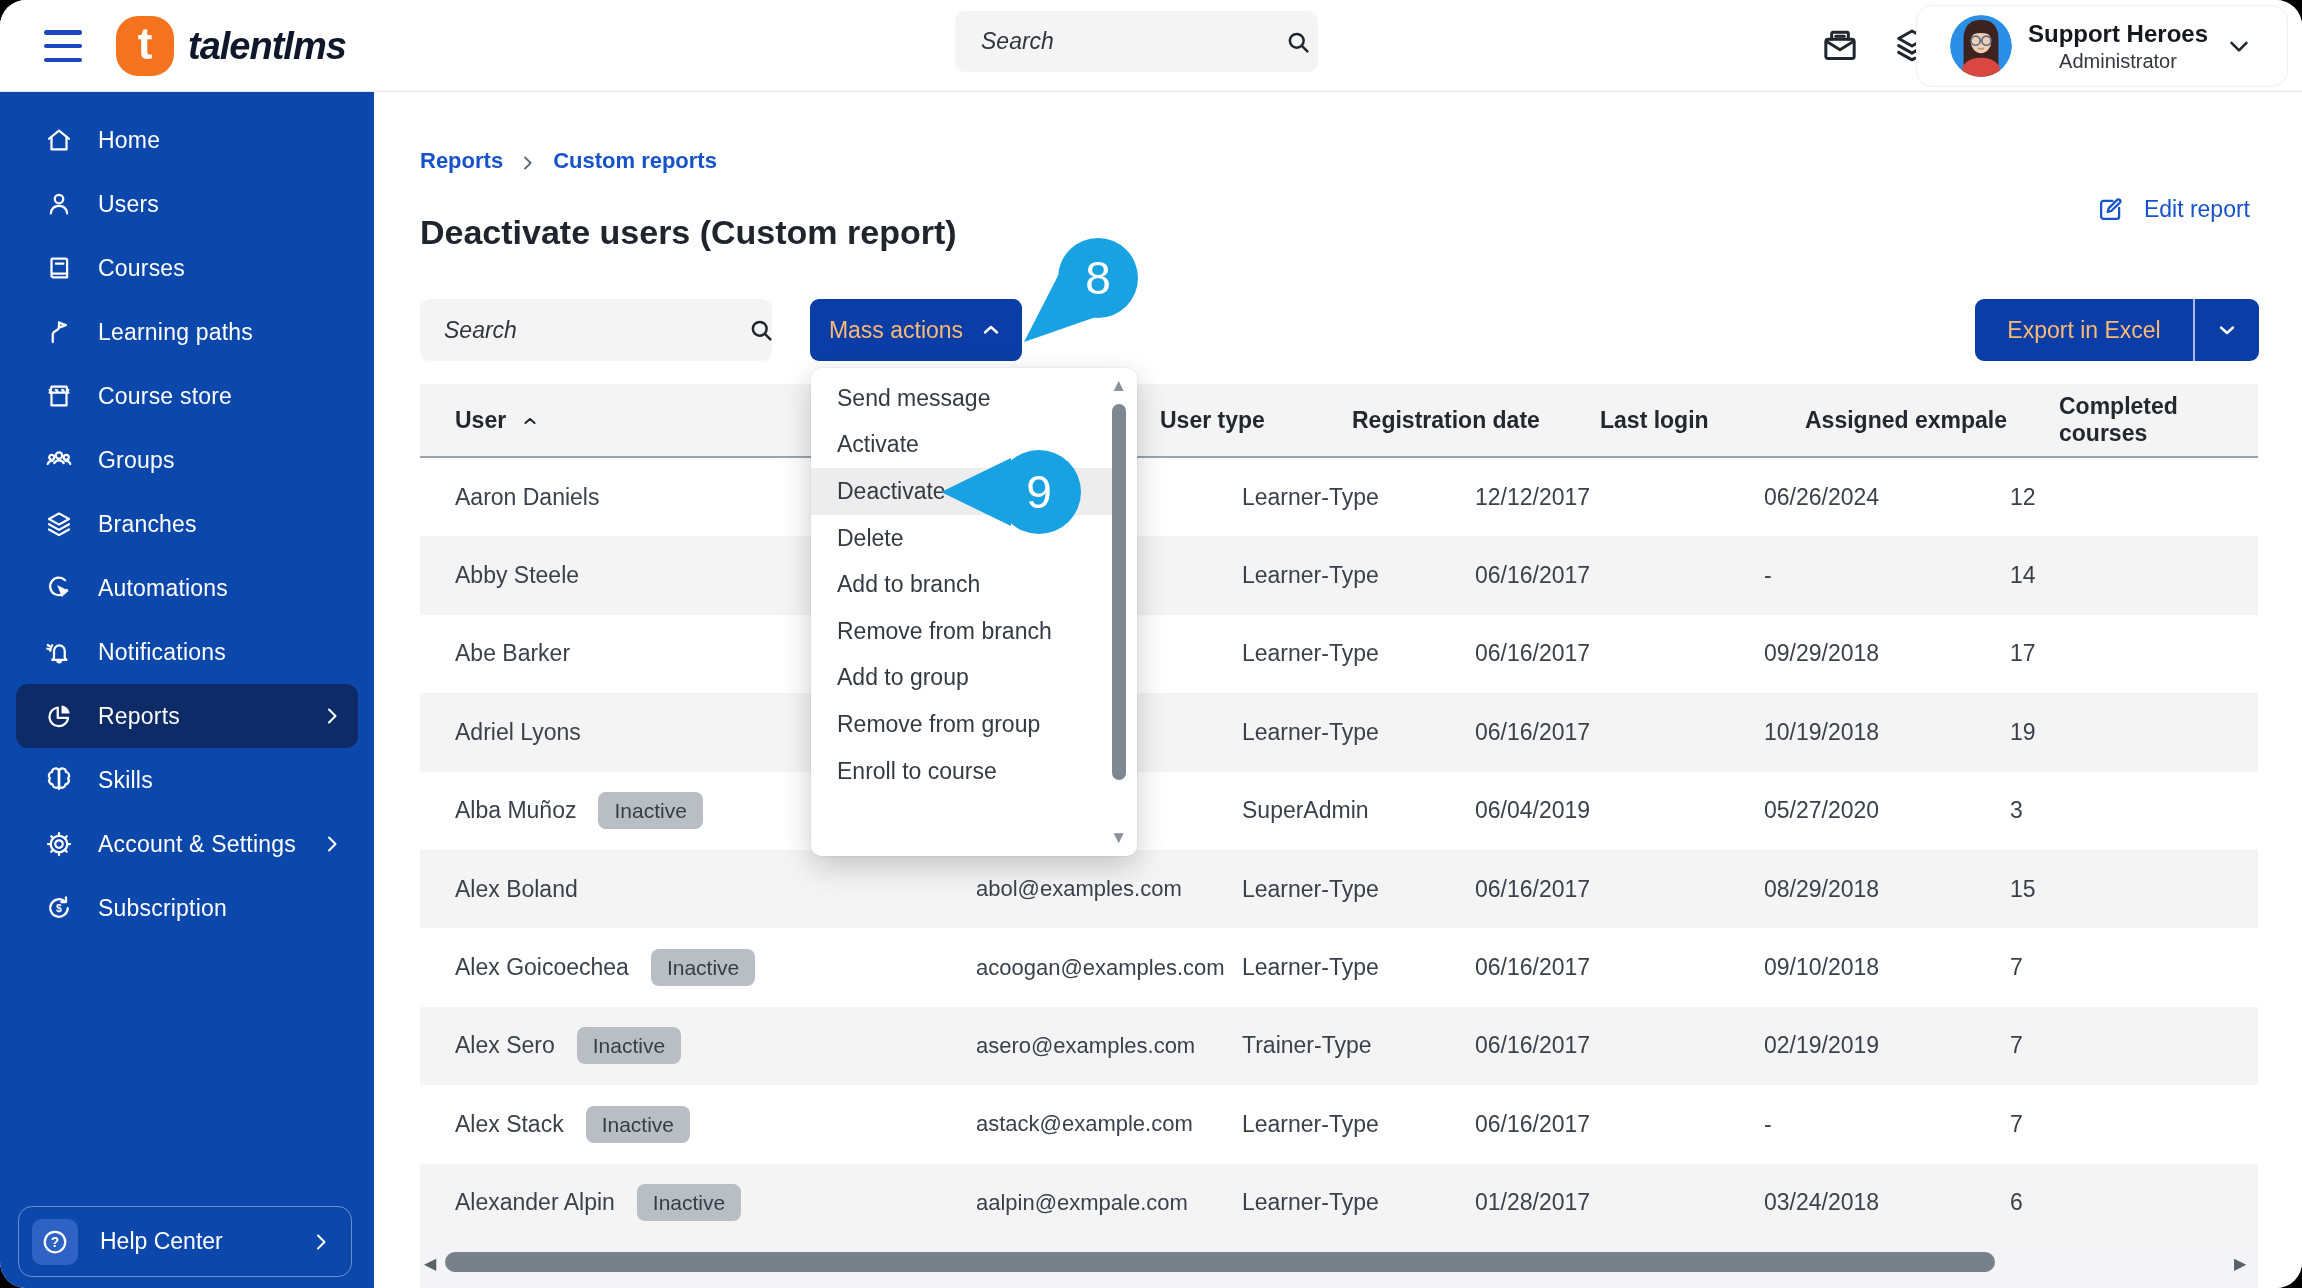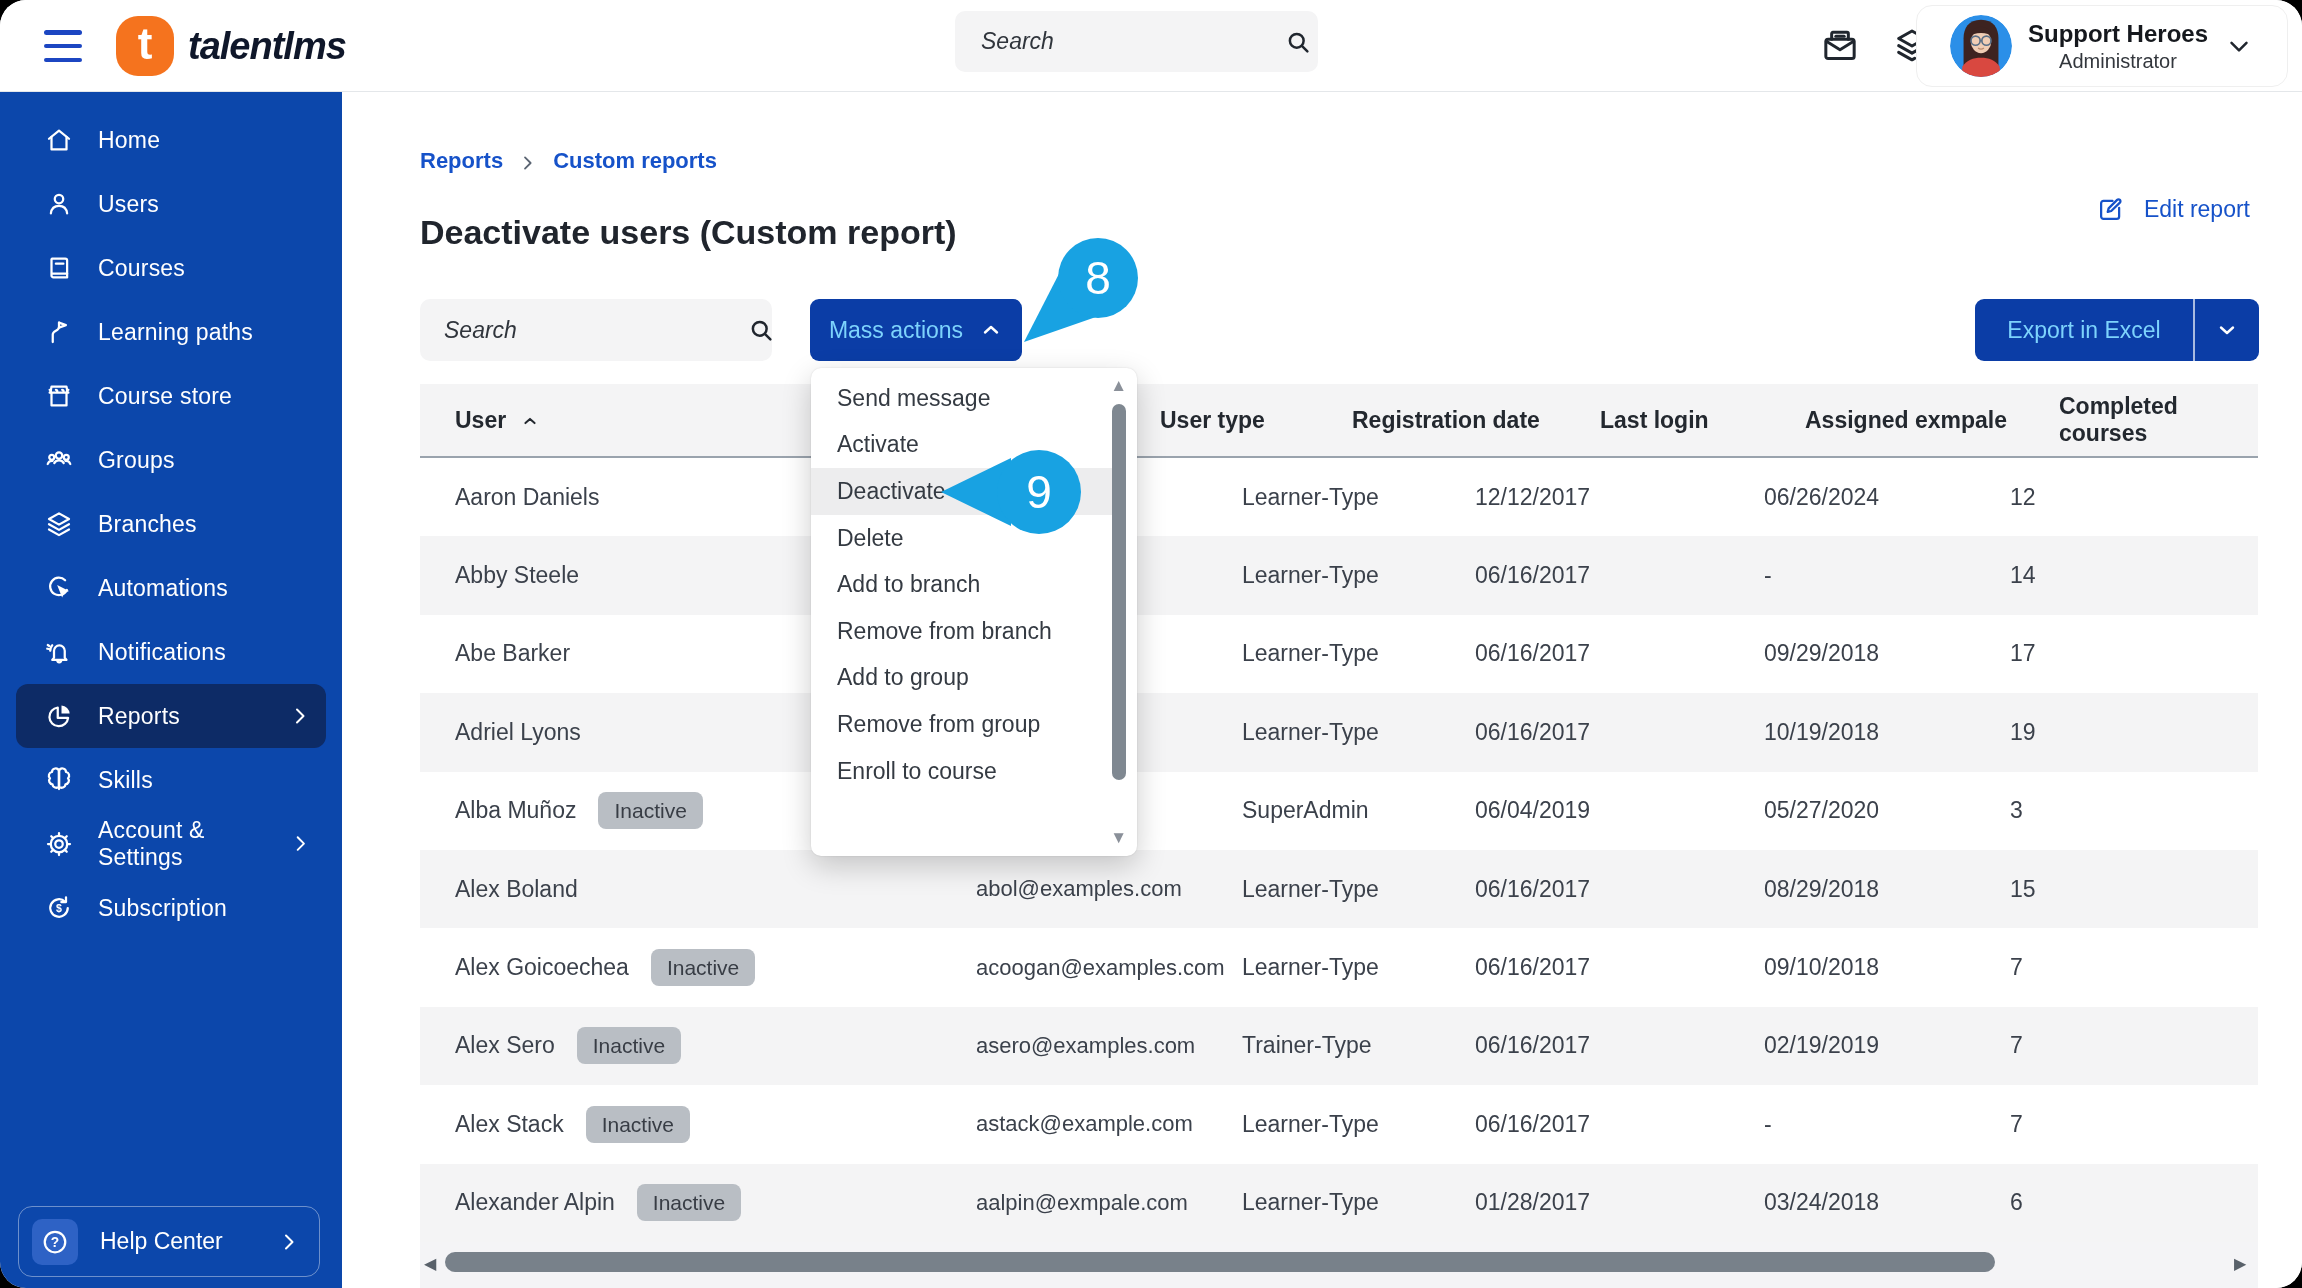--- a/index.html
+++ b/index.html
@@ -18,21 +18,21 @@
   .top-search input::placeholder{color:#30353c;font-style:italic;}
   .tb-icon{position:absolute;top:26px;width:40px;height:40px;color:#20262e;cursor:pointer;}
   .tb-icon svg{width:40px;height:40px;}
   .user-card{position:absolute;right:14px;top:5px;height:82px;display:flex;align-items:center;gap:16px;padding:0 33px;border:1px solid #efefef;border-radius:16px;background:#fff;cursor:pointer;}
   .avatar{width:62px;height:62px;border-radius:50%;overflow:hidden;flex:none;}
   .user-name{font-size:24px;font-weight:bold;color:#15181d;line-height:1.25;}
   .user-role{font-size:20px;color:#33373d;line-height:1.2;text-align:center;}
   .user-chevron{width:30px;height:30px;color:#20262e;}
 
   
-  .sidebar{position:absolute;left:0;top:92px;width:342px;height:1196px;background:#0c47ab;z-index:20;}
+  .sidebar{position:absolute;left:0;top:92px;width:374px;height:1196px;background:#0c47ab;z-index:20;}
   .side-list{position:absolute;left:0;top:16px;width:100%;display:flex;flex-direction:column;}
   .side-item{height:64px;margin:0 16px;border-radius:12px;display:flex;align-items:center;padding:0 14px 0 28px;color:#fff;cursor:pointer;}
   .side-item.selected{background:#0d2b66;}
   .side-item .ic{width:30px;height:30px;flex:none;margin-right:24px;}
   .side-item .ic svg{width:30px;height:30px;}
   .side-item .lbl{font-size:23px;letter-spacing:.2px;}
   .side-item .chev{margin-left:auto;width:24px;height:24px;}
   .help-box{position:absolute;left:18px;right:22px;bottom:11px;height:71px;border:1.5px solid rgba(255,255,255,.4);border-radius:14px;display:flex;align-items:center;padding:0 18px 0 13px;color:#fff;cursor:pointer;}
   .help-tile{width:46px;height:46px;border-radius:10px;background:#2e62c5;display:flex;align-items:center;justify-content:center;margin-right:22px;}
   .help-tile svg{width:30px;height:30px;}
@@ -46,21 +46,21 @@
   .crumb-sep{color:#5a6472;width:18px;height:18px;}
   .page-title{position:absolute;left:46px;top:98px;font-size:34px;font-weight:bold;color:#20252d;}
   .edit-report{position:absolute;right:52px;top:102px;display:flex;align-items:center;gap:18px;color:#1652c9;font-size:23px;cursor:pointer;}
   .edit-report svg{width:30px;height:30px;}
 
   .tool-search{position:absolute;left:46px;top:207px;width:352px;height:62px;background:#f4f4f5;border-radius:10px;display:flex;align-items:center;padding:0 22px;}
   .tool-search input{flex:1;border:none;outline:none;background:transparent;font-size:23px;font-style:italic;color:#30353c;}
   .tool-search input::placeholder{color:#30353c;font-style:italic;}
   .search-ic{width:30px;height:30px;color:#20262e;flex:none;}
 
-  .btn-blue{background:#0b3da6;color:#7dd3fc;border:none;border-radius:9px;font-size:23px;cursor:pointer;}
+  .btn-blue{background:#0b3da6;color:#fdba74;border:none;border-radius:9px;font-size:23px;cursor:pointer;}
   .mass-btn{position:absolute;left:436px;top:207px;width:212px;height:62px;display:flex;align-items:center;justify-content:center;gap:16px;}
   .mass-btn svg{width:24px;height:24px;}
   .export-group{position:absolute;left:1601px;top:207px;width:284px;height:62px;display:flex;border-radius:9px;overflow:hidden;}
   .export-main{flex:1;display:flex;align-items:center;justify-content:center;border-radius:0;}
   .export-caret{width:66px;border-left:2px solid rgba(255,255,255,.65);display:flex;align-items:center;justify-content:center;border-radius:0;}
   .export-caret svg{width:24px;height:24px;}
 
   
   .table{position:absolute;left:46px;top:292px;width:1838px;}
   .thead{height:74px;background:#f4f4f5;border-bottom:2px solid #9aa3ad;display:grid;grid-template-columns:515px 225px 192px 248px 205px 254px 1fr;align-items:center;font-size:23px;font-weight:600;color:#23282f;}

